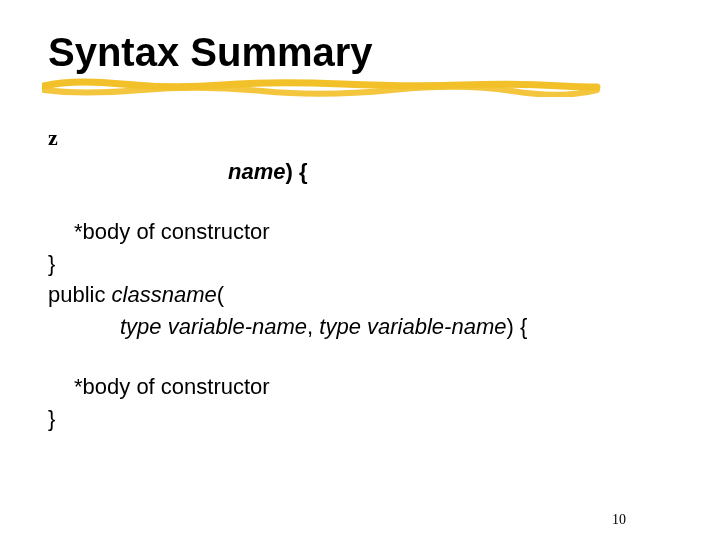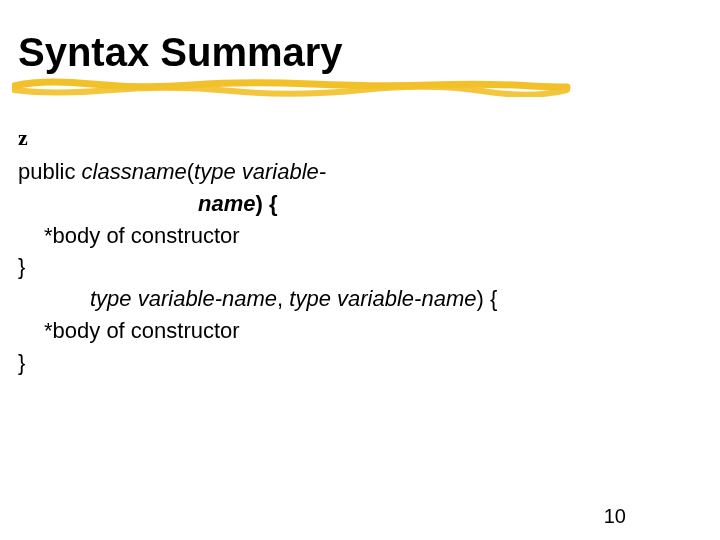--- a/index.html
+++ b/index.html
@@ -1,29 +1,29 @@
 <!DOCTYPE html>
 <html><head>
 <meta charset="utf-8">
 <style>
   * { margin: 0; padding: 0; box-sizing: border-box; }
   html, body { width: 720px; height: 540px; background: #fff; font-family: Verdana, Geneva, sans-serif; color: #000; }
-  .slide { position: relative; width: 648px; height: 540px; padding: 30px 30px 0 18px; }
+  .slide { position: relative; width: 648px; height: 540px; padding: 30px 30px 0 48px; }
   .title { font-family: Arial, Helvetica, sans-serif; font-weight: 900; font-size: 40px; letter-spacing: 0px; margin-bottom: 2px; }
   .underline { position: relative; height: 18px; margin-left: -6px; margin-bottom: 28px; }
   .underline svg { display: block; }
   .content { font-size: 22px; line-height: 1.45; }
   .bullet-row { display: flex; align-items: flex-start; margin-bottom: 2px; }
   .bullet-glyph { font-family: "Times New Roman", serif; font-weight: bold; font-size: 22px; margin-right: 8px; line-height: 1.4; }
   .line { white-space: pre; }
   .it { font-style: italic; }
-  .indent1 { padding-left: 26px; }
+  .indent1 { padding-left: 26px; margin-top: 28px; }
   .indent2 { padding-left: 180px; font-weight: bold; }
   .indent3 { padding-left: 72px; }
-  .pagenum { position: absolute; bottom: 12px; right: 22px; font-size: 20px; color: #000; }
+  .pagenum { position: absolute; bottom: 12px; right: 22px; font-size: 14px; color: #000; font-family: Liberation Serif, serif; }
 </style>
 </head>
 <body>
 
 <div class="slide">
 
   <div class="title">Syntax Summary</div>
 
   <div class="underline">
     <svg width="560" height="20" viewBox="0 0 560 20">
@@ -31,28 +31,28 @@
       <path d="M2 13 Q 40 18, 100 13 T 220 14 T 350 13 T 470 14 T 555 13" stroke="#f2c029" stroke-width="6" fill="none" stroke-linecap="round" opacity="0.9"></path>
     </svg>
   </div>
 
   <div class="content">
 
     <div class="bullet-row">
       <span class="bullet-glyph">z</span>
     </div>
 
-    <div class="line"><span>public </span><span class="it">classname</span><span>(</span><span class="it">type variable-</span></div>
 
     <div class="line indent2"><span class="it">name</span><span>) {</span></div>
 
     <div class="line indent1"><span>*body of constructor</span></div>
 
     <div class="line"><span>}</span></div>
 
+    <div class="line"><span>public </span><span class="it">classname</span><span>(</span></div>
 
     <div class="line indent3"><span class="it">type variable-name</span><span>, </span><span class="it">type variable-name</span><span>) {</span></div>
 
     <div class="line indent1"><span>*body of constructor</span></div>
 
     <div class="line"><span>}</span></div>
 
   </div>
 
   <div class="pagenum">10</div>

